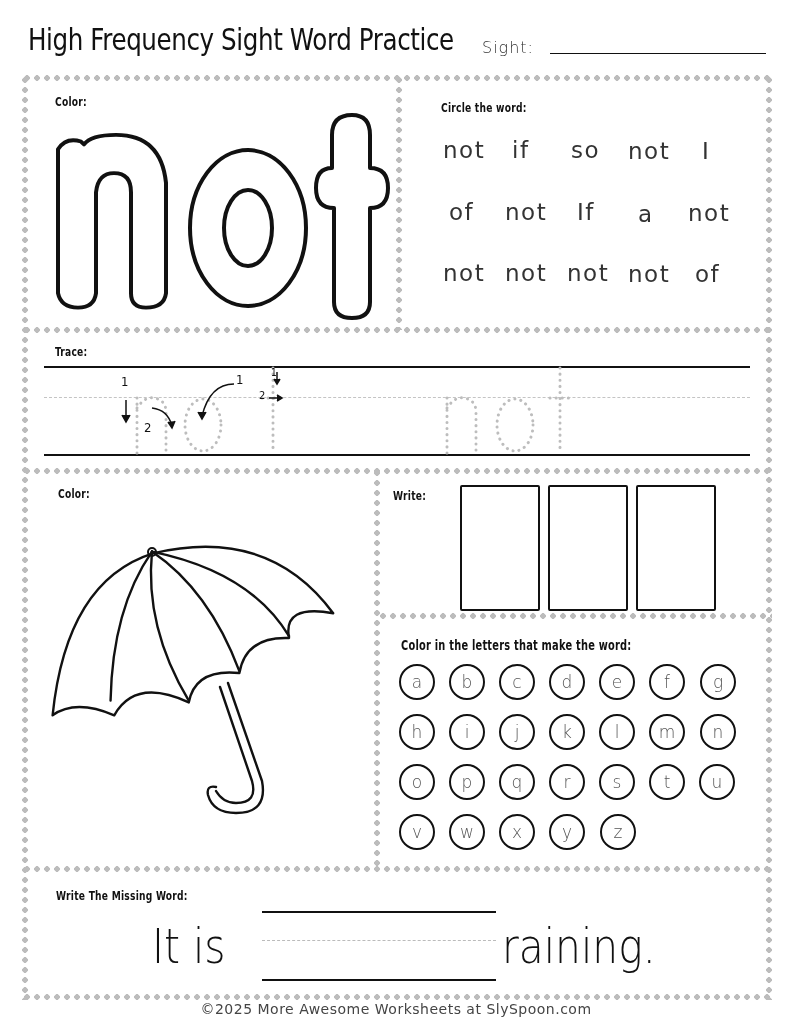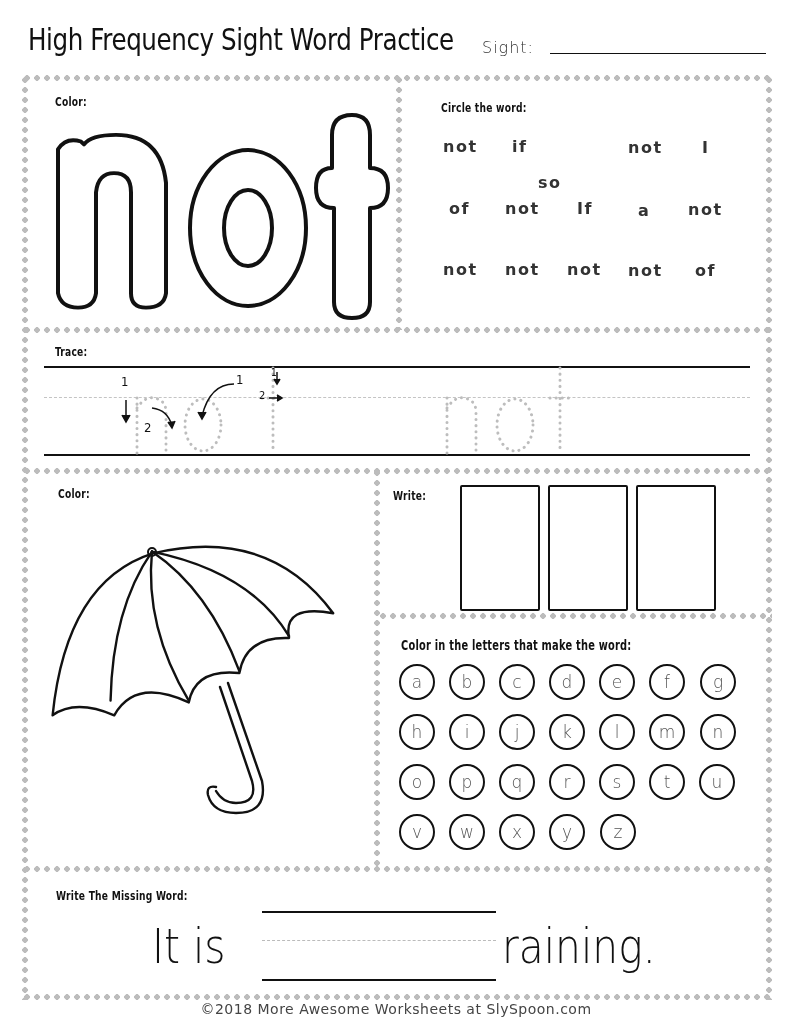--- a/index.html
+++ b/index.html
@@ -4,21 +4,21 @@
 <style>
   html,body{margin:0;padding:0;background:#fff;}
   body{width:792px;height:1024px;position:relative;overflow:hidden;font-family:"Liberation Sans",sans-serif;color:#111;}
   .abs{position:absolute;}
   .title{left:28px;top:22px;font-family:"DejaVu Sans",sans-serif;font-size:30px;transform:scaleX(0.82);transform-origin:left top;letter-spacing:-0.5px;font-weight:400;}
   .name-label{left:482px;top:38px;font-family:"DejaVu Sans",sans-serif;font-size:16px;color:#333;letter-spacing:1px;font-weight:300;}
   .name-line{left:550px;top:53px;width:216px;border-bottom:1.5px solid #111;}
   .dot-h{position:absolute;height:6px;background-image:radial-gradient(circle,#bcbcbc 2.6px,transparent 3px);background-size:10px 6px;background-repeat:repeat-x;}
   .dot-v{position:absolute;width:6px;background-image:radial-gradient(circle,#bcbcbc 2.6px,transparent 3px);background-size:6px 10px;background-repeat:repeat-y;}
   .label{font-family:"DejaVu Sans Condensed","DejaVu Sans",sans-serif;font-weight:bold;font-size:13px;transform:scaleX(0.78);transform-origin:left top;letter-spacing:0.3px;}
-  .cw{font-family:"DejaVu Sans",sans-serif;font-size:16px;color:#333;font-weight:700;letter-spacing:1.5px;}
+  .cw{font-family:"DejaVu Sans",sans-serif;font-size:23px;color:#333;font-weight:400;letter-spacing:1.5px;}
   .wbox{position:absolute;width:76px;height:122px;border:2px solid #111;border-radius:2px;top:485px;}
   .circ{position:absolute;width:36px;height:36px;border:2px solid #111;border-radius:50%;display:flex;align-items:center;justify-content:center;font-family:"DejaVu Sans",sans-serif;font-size:17px;color:#555;font-weight:300;box-sizing:border-box;}
   .solid{position:absolute;border-top:2px solid #111;}
   .dash{position:absolute;border-top:1.5px dashed #bbb;}
   .sent{font-family:"DejaVu Sans",sans-serif;font-size:48px;font-weight:200;transform:scaleX(0.85);transform-origin:left top;}
   .footer{left:0;width:792px;top:1001px;text-align:center;font-family:"DejaVu Sans",sans-serif;font-size:14px;color:#444;letter-spacing:0.5px;}
   .step{font-family:"DejaVu Sans Condensed","DejaVu Sans",sans-serif;font-size:13px;position:absolute;color:#111;}
 </style>
 </head>
 <body>
@@ -48,21 +48,21 @@
     <ellipse cx="198" cy="118" rx="58" ry="78"></ellipse>
     <ellipse cx="198" cy="118" rx="24" ry="38"></ellipse>
 
     <path d="M282 58 L282 25 Q282 5 302 5 Q320 5 320 25 L320 58 Q338 58 338 78 Q338 98 320 98 L320 192 Q320 208 302 208 Q284 208 284 192 L284 98 Q266 98 266 78 Q266 58 282 58 Z"></path>
   </g>
 </svg>
 
 <div class="abs label" style="left:441px;top:100px;">Circle the word:</div>
 <div class="abs cw" style="left:443px;top:137px;">not</div>
 <div class="abs cw" style="left:512px;top:137px;">if</div>
-<div class="abs cw" style="left:538px;top:137px;margin-top:36px;">so</div>
+<div class="abs cw" style="left:571px;top:137px;">so</div>
 <div class="abs cw" style="left:628px;top:138px;">not</div>
 <div class="abs cw" style="left:702px;top:138px;">I</div>
 <div class="abs cw" style="left:449px;top:199px;">of</div>
 <div class="abs cw" style="left:505px;top:199px;">not</div>
 <div class="abs cw" style="left:577px;top:199px;">If</div>
 <div class="abs cw" style="left:638px;top:201px;">a</div>
 <div class="abs cw" style="left:688px;top:200px;">not</div>
 <div class="abs cw" style="left:443px;top:260px;">not</div>
 <div class="abs cw" style="left:505px;top:260px;">not</div>
 <div class="abs cw" style="left:567px;top:260px;">not</div>
@@ -163,13 +163,13 @@
   <div class="circ" style="left:600px;top:814px;">z</div>
 </div>
 
 <div class="abs label" style="left:56px;top:888px;">Write The Missing Word:</div>
 <div class="solid" style="left:262px;top:911px;width:234px;"></div>
 <div class="dash" style="left:262px;top:940px;width:234px;border-top:1.5px dashed #bbb;"></div>
 <div class="solid" style="left:262px;top:979px;width:234px;"></div>
 <div class="abs sent" style="left:152px;top:918px;">It is</div>
 <div class="abs sent" style="left:502px;top:918px;">raining.</div>
 
-<div class="abs footer">©2018 More Awesome Worksheets at SlySpoon.com</div>
+<div class="abs footer">©2025 More Awesome Worksheets at SlySpoon.com</div>
 
 </body></html>

